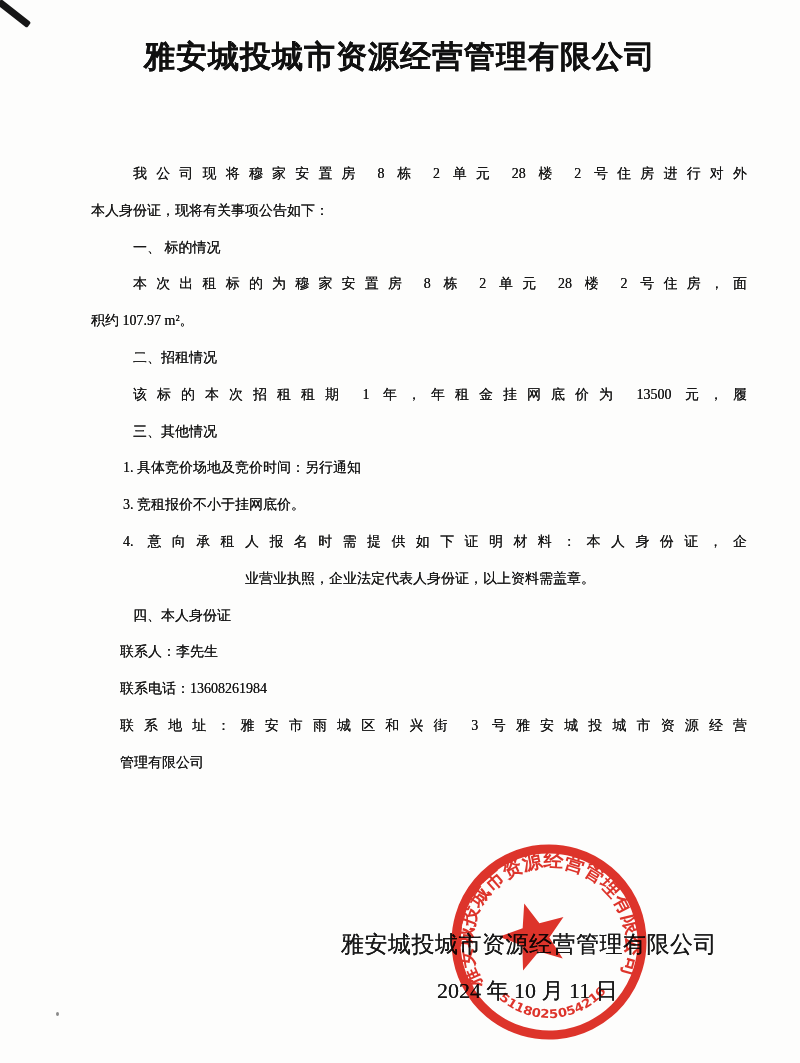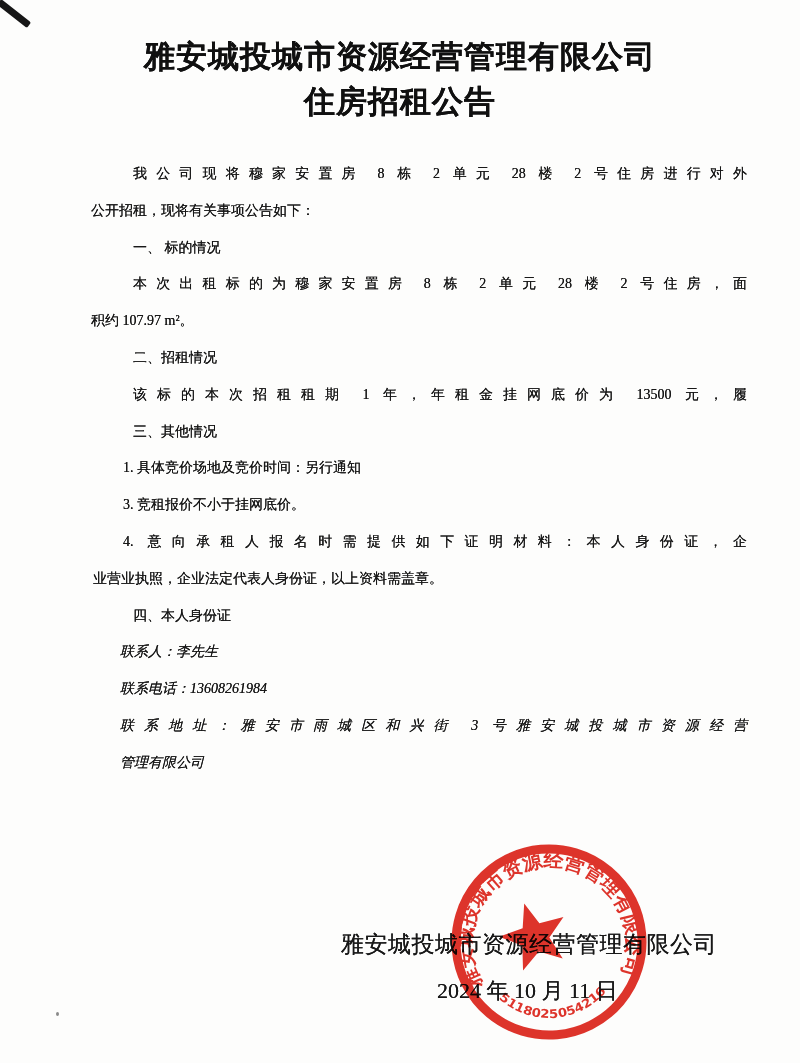--- a/index.html
+++ b/index.html
@@ -11,22 +11,22 @@
   .title{
     position:absolute;top:34px;left:0;width:800px;text-align:center;
     font-weight:bold;font-size:31px;line-height:45px;letter-spacing:1px;
     color:#101010;text-shadow:0 0 .6px #101010;
   }
   .content{position:absolute;top:156px;left:91px;width:656px;font-size:14px;}
   .ln{height:36.8px;line-height:36.8px;text-shadow:0 0 .5px #1a1a1a;white-space:pre;}
   .full{white-space:normal;text-align:justify;text-align-last:justify;}
   .indent2{padding-left:42px;}
   .list{padding-left:32px;}
-  .listcont{padding-left:2px;}
-  .contact{padding-left:29px;font-style:italic;}
+  .listcont{padding-left:2px;text-align:center;}
+  .contact{padding-left:29px;}
   .sig-company{
     position:absolute;left:341px;top:929px;font-size:23px;letter-spacing:.5px;
     text-shadow:0 0 .5px #1a1a1a;white-space:pre;
   }
   .sig-date{
     position:absolute;left:437px;top:976px;font-size:22px;
     text-shadow:0 0 .5px #1a1a1a;white-space:pre;
   }
   .stamp{
     position:absolute;left:449px;top:842px;width:200px;height:200px;
@@ -42,26 +42,25 @@
   }
 </style>
 </head>
 <body>
 
 <div class="mark-tl"></div>
 <div class="dot-bl"></div>
 
 <div class="title">
   <div>雅安城投城市资源经营管理有限公司</div>
-  <div>住房招租公告</div>
 </div>
 
 <div class="content">
   <div class="ln indent2 full">我公司现将穆家安置房 8 栋 2 单元 28 楼 2 号住房进行对外</div>
-  <div class="ln">公开招租，现将有关事项公告如下：</div>
+  <div class="ln">本人身份证，现将有关事项公告如下：</div>
   <div class="ln indent2">一、 标的情况</div>
   <div class="ln indent2 full">本次出租标的为穆家安置房 8 栋 2 单元 28 楼 2 号住房，面</div>
   <div class="ln">积约 107.97 m²。</div>
   <div class="ln indent2">二、招租情况</div>
   <div class="ln indent2 full">该标的本次招租租期 1 年，年租金挂网底价为 13500 元，履</div>
   <div class="ln indent2">三、其他情况</div>
   <div class="ln list">1. 具体竞价场地及竞价时间：另行通知</div>
   <div class="ln list">3. 竞租报价不小于挂网底价。</div>
   <div class="ln list full">4. 意向承租人报名时需提供如下证明材料：本人身份证，企</div>
   <div class="ln listcont">业营业执照，企业法定代表人身份证，以上资料需盖章。</div>

